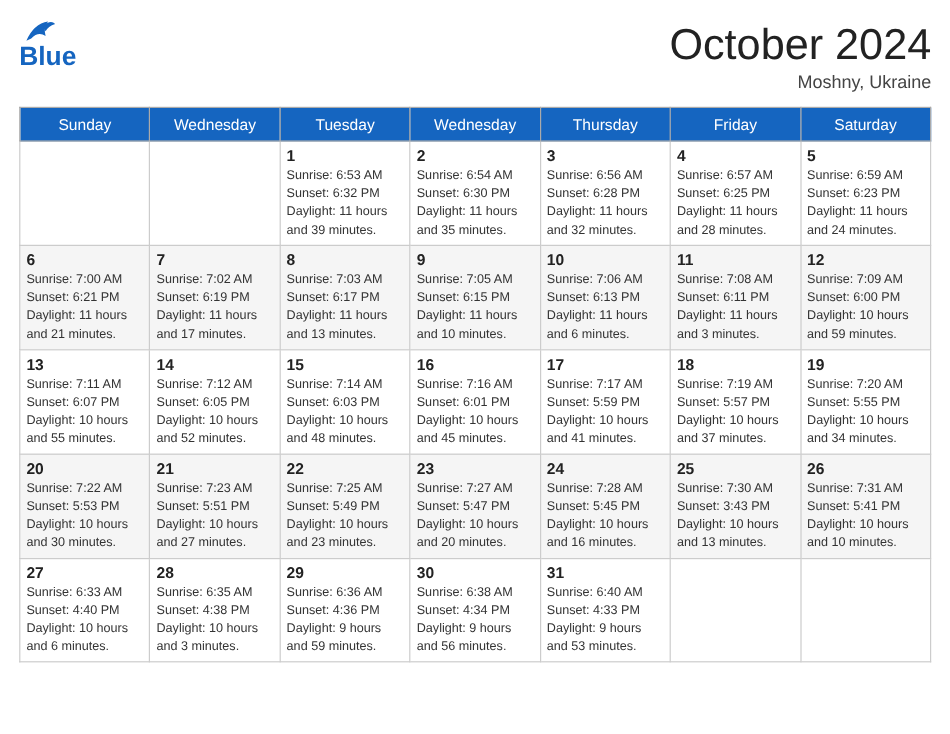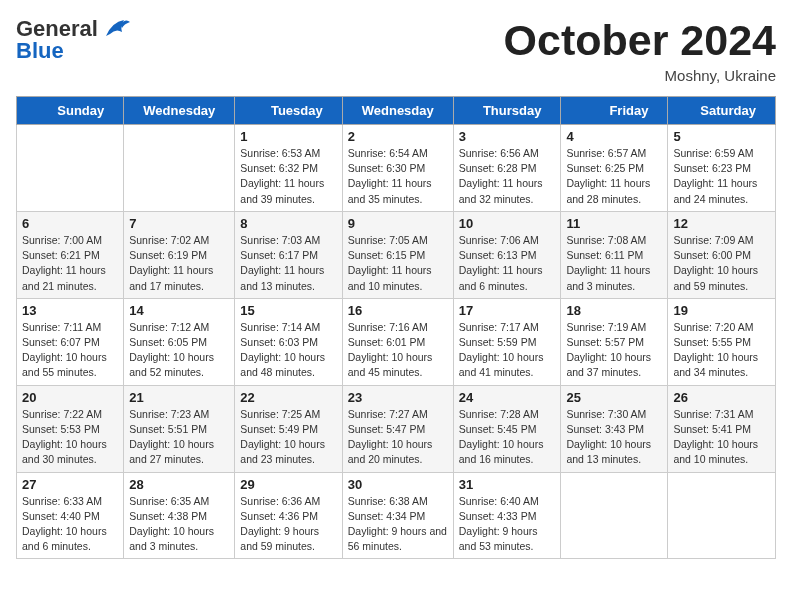--- a/index.html
+++ b/index.html
@@ -18,41 +18,41 @@
     }
     .logo {
       display: flex;
       flex-direction: column;
       align-items: flex-start;
     }
     .title-block {
       text-align: right;
     }
     .month-title {
-      font-size: 43px;
-      font-weight: bold;
+      font-size: 36px;
+      font-weight: normal;
       color: #222;
     }
     .location {
       font-size: 15px;
       color: #444;
       margin-top: 2px;
     }
     .calendar {
       width: 100%;
       border-collapse: collapse;
       font-size: 11px;
     }
     .calendar th {
       background: #1565c0;
       color: #fff;
-      text-align: right;
+      text-align: center;
       padding: 6px 19px;
       font-size: 13px;
-      font-weight: bold;
+      font-weight: normal;
       border: 1px solid #aaa;
     }
     .calendar td {
       vertical-align: top;
       border: 1px solid #ccc;
       padding: 4px 5px;
       width: 108px;
       min-height: 80px;
       background: #fff;
     }
@@ -74,21 +74,20 @@
     .empty-cell {
       background: #fff !important;
     }
   </style>
 </head>
 <body>
 
 <div class="header">
   <div class="logo">
     <div style="display:flex; align-items:center; gap:2px;">
-      <span style="font-size:22px; font-weight:bold; color:#333;">General</span>
       <svg width="28" height="22" viewBox="0 0 28 22" style="margin-left:2px;">
         <path d="M4,18 Q10,4 22,2 Q18,8 20,14 Q14,10 8,16 Z" fill="#1565c0"></path>
         <path d="M18,6 Q24,0 28,4 Q22,6 20,10 Z" fill="#1565c0"></path>
       </svg>
     </div>
     <span style="font-size:22px; font-weight:bold; color:#1565c0; margin-top:-4px;">Blue</span>
   </div>
   <div class="title-block">
     <div class="month-title">October 2024</div>
     <div class="location">Moshny, Ukraine</div>

